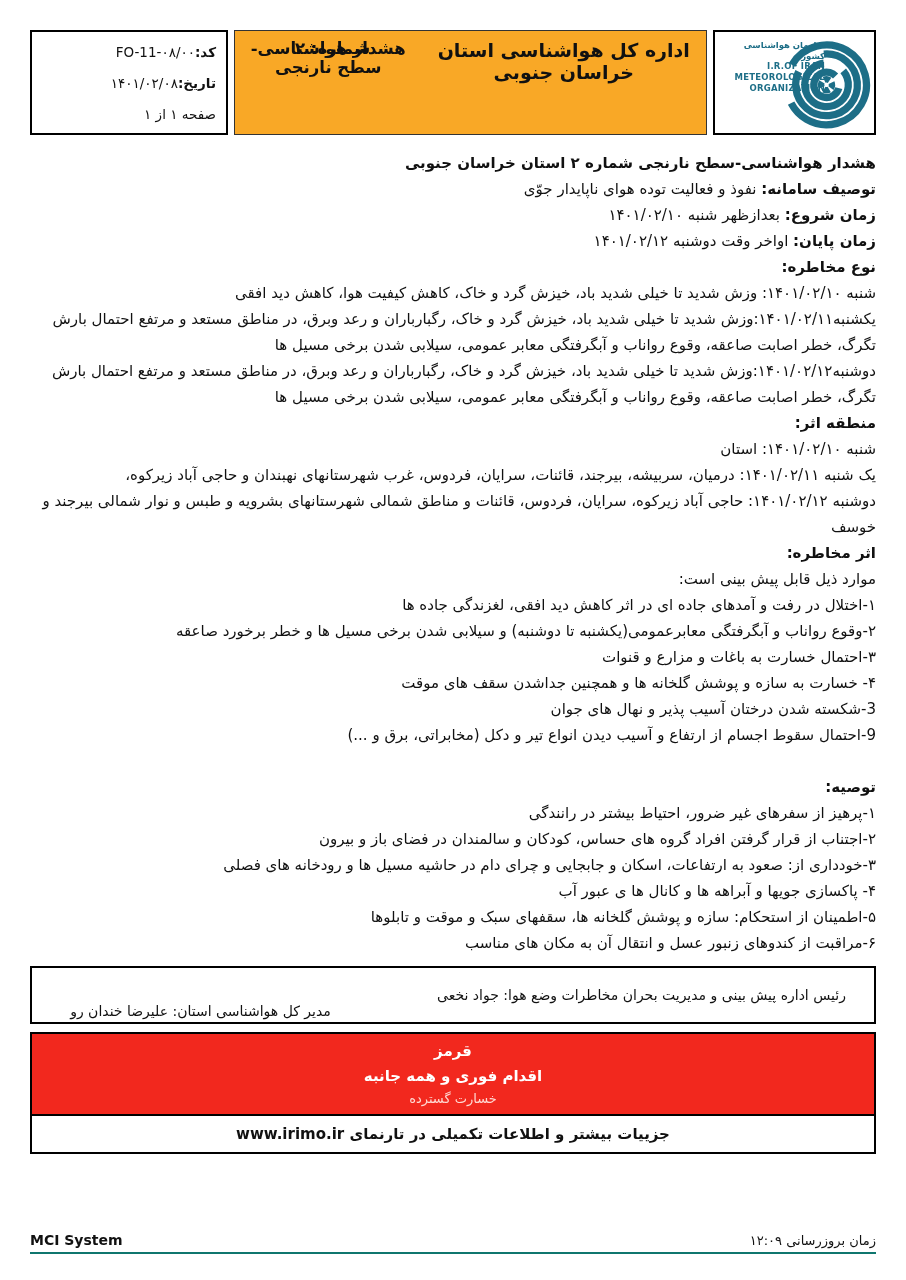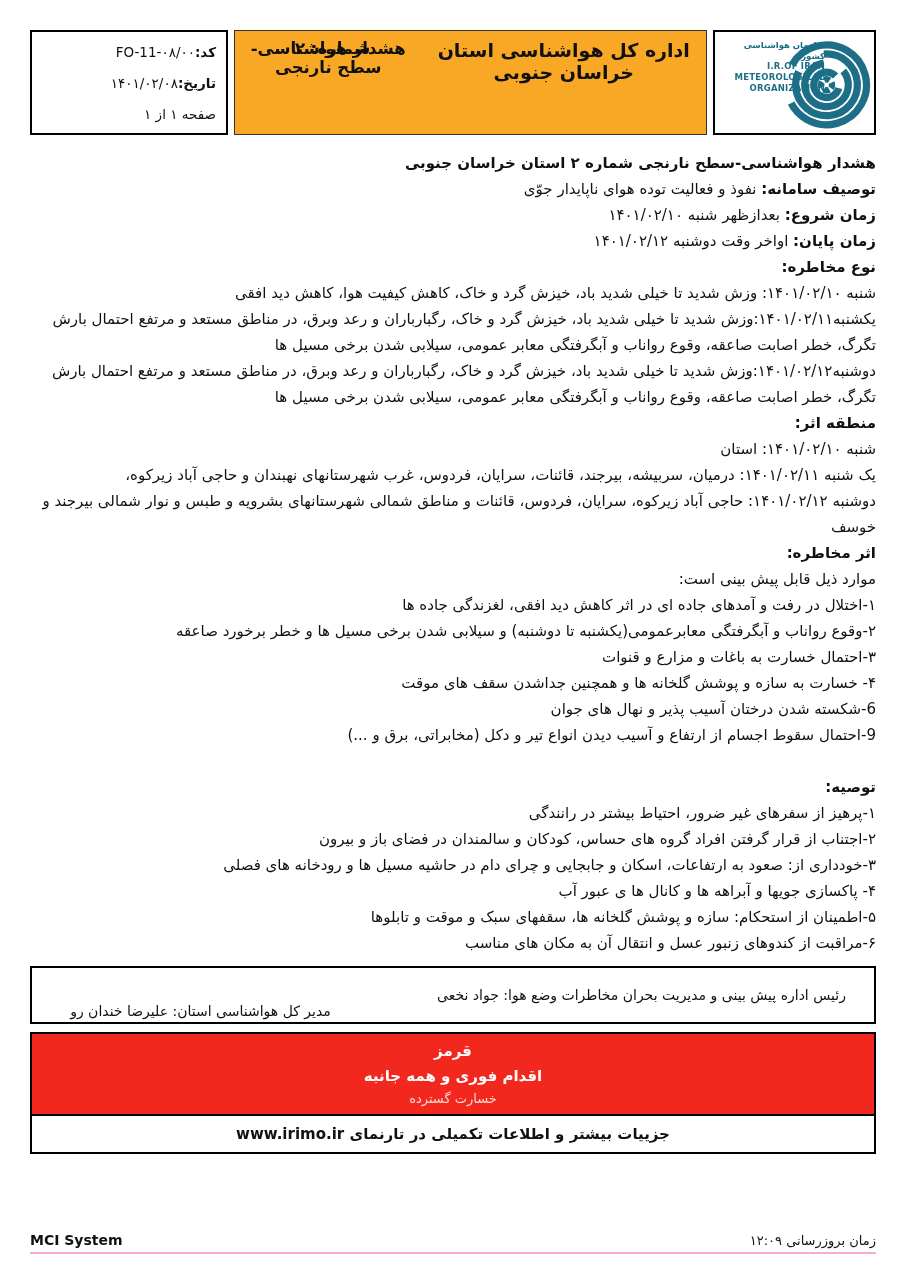--- a/index.html
+++ b/index.html
@@ -53,21 +53,21 @@
   .level-desc{font-size:13px;}
   .level-red .level-name,.level-red .level-action,
   .level-orange .level-name,.level-orange .level-action{color:#ffffff;}
   .level-red .level-desc{color:#ffd9d2;}
   .table-footer-row{border-top:2px solid #000;height:36px;display:flex;
                     align-items:center;justify-content:center;
                     font-weight:bold;font-size:15px;background:#fff;}
 
   
   .page-footer{position:absolute;left:30px;right:30px;bottom:26px;
-               border-bottom:2px solid #f9a8d4;padding-bottom:4px;
+               border-bottom:2px solid #0f766e;padding-bottom:4px;
                display:flex;justify-content:space-between;align-items:flex-end;}
   .footer-left{font-weight:bold;font-size:14px;direction:ltr;}
   .footer-right{font-size:13px;direction:rtl;}
 </style>
 </head>
 <body>
 
 <div class="content" dir="rtl">
 
   <div class="header">
@@ -124,21 +124,21 @@
     <p>شنبه ۱۴۰۱/۰۲/۱۰: استان</p>
     <p>یک شنبه ۱۴۰۱/۰۲/۱۱: درمیان، سربیشه، بیرجند، قائنات، سرایان، فردوس، غرب شهرستانهای نهبندان و حاجی آباد زیرکوه،</p>
     <p>دوشنبه ۱۴۰۱/۰۲/۱۲: حاجی آباد زیرکوه، سرایان، فردوس، قائنات و مناطق شمالی شهرستانهای بشرویه و طبس و نوار شمالی بیرجند و خوسف</p>
 
     <p class="b">اثر مخاطره:</p>
     <p>موارد ذیل قابل پیش بینی است:</p>
     <p>۱-اختلال در رفت و آمدهای جاده ای در اثر کاهش دید افقی، لغزندگی جاده ها</p>
     <p>۲-وقوع رواناب و آبگرفتگی معابرعمومی(یکشنبه تا دوشنبه) و سیلابی شدن برخی مسیل ها و خطر برخورد صاعقه</p>
     <p>۳-احتمال خسارت به باغات و مزارع و قنوات</p>
     <p>۴- خسارت به سازه و پوشش گلخانه ها و همچنین جداشدن سقف های موقت</p>
-    <p>6-شکسته شدن درختان آسیب پذیر و نهال های جوان</p>
+    <p>3-شکسته شدن درختان آسیب پذیر و نهال های جوان</p>
     <p>9-احتمال سقوط اجسام از ارتفاع و آسیب دیدن انواع تیر و دکل (مخابراتی، برق و ...)</p>
 
     <p class="b advice-gap">توصیه:</p>
     <p>۱-پرهیز از سفرهای غیر ضرور، احتیاط بیشتر در رانندگی</p>
     <p>۲-اجتناب از قرار گرفتن افراد گروه های حساس، کودکان و سالمندان در فضای باز و بیرون</p>
     <p>۳-خودداری از: صعود به ارتفاعات، اسکان و جابجایی و چرای دام در حاشیه مسیل ها و رودخانه های فصلی</p>
     <p>۴- پاکسازی جویها و آبراهه ها و کانال ها ی عبور آب</p>
     <p>۵-اطمینان از استحکام: سازه و پوشش گلخانه ها، سقفهای سبک و موقت و تابلوها</p>
     <p>۶-مراقبت از کندوهای زنبور عسل و انتقال آن به مکان های مناسب</p>
   </div>

